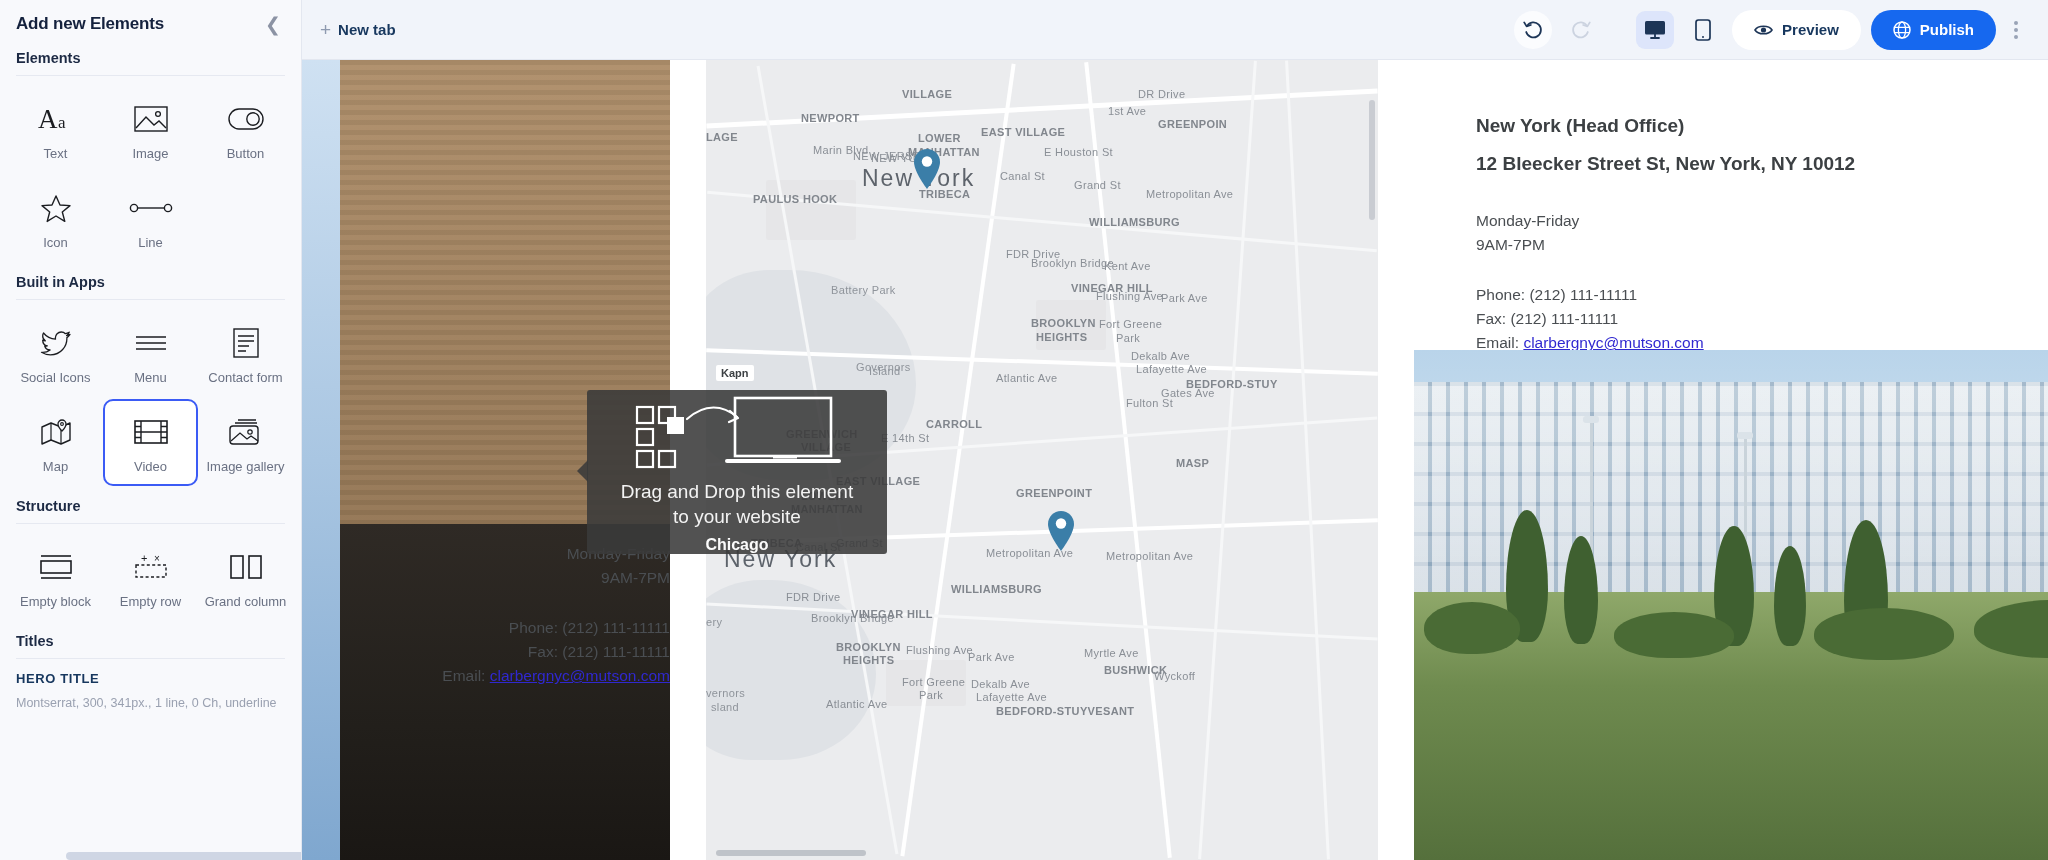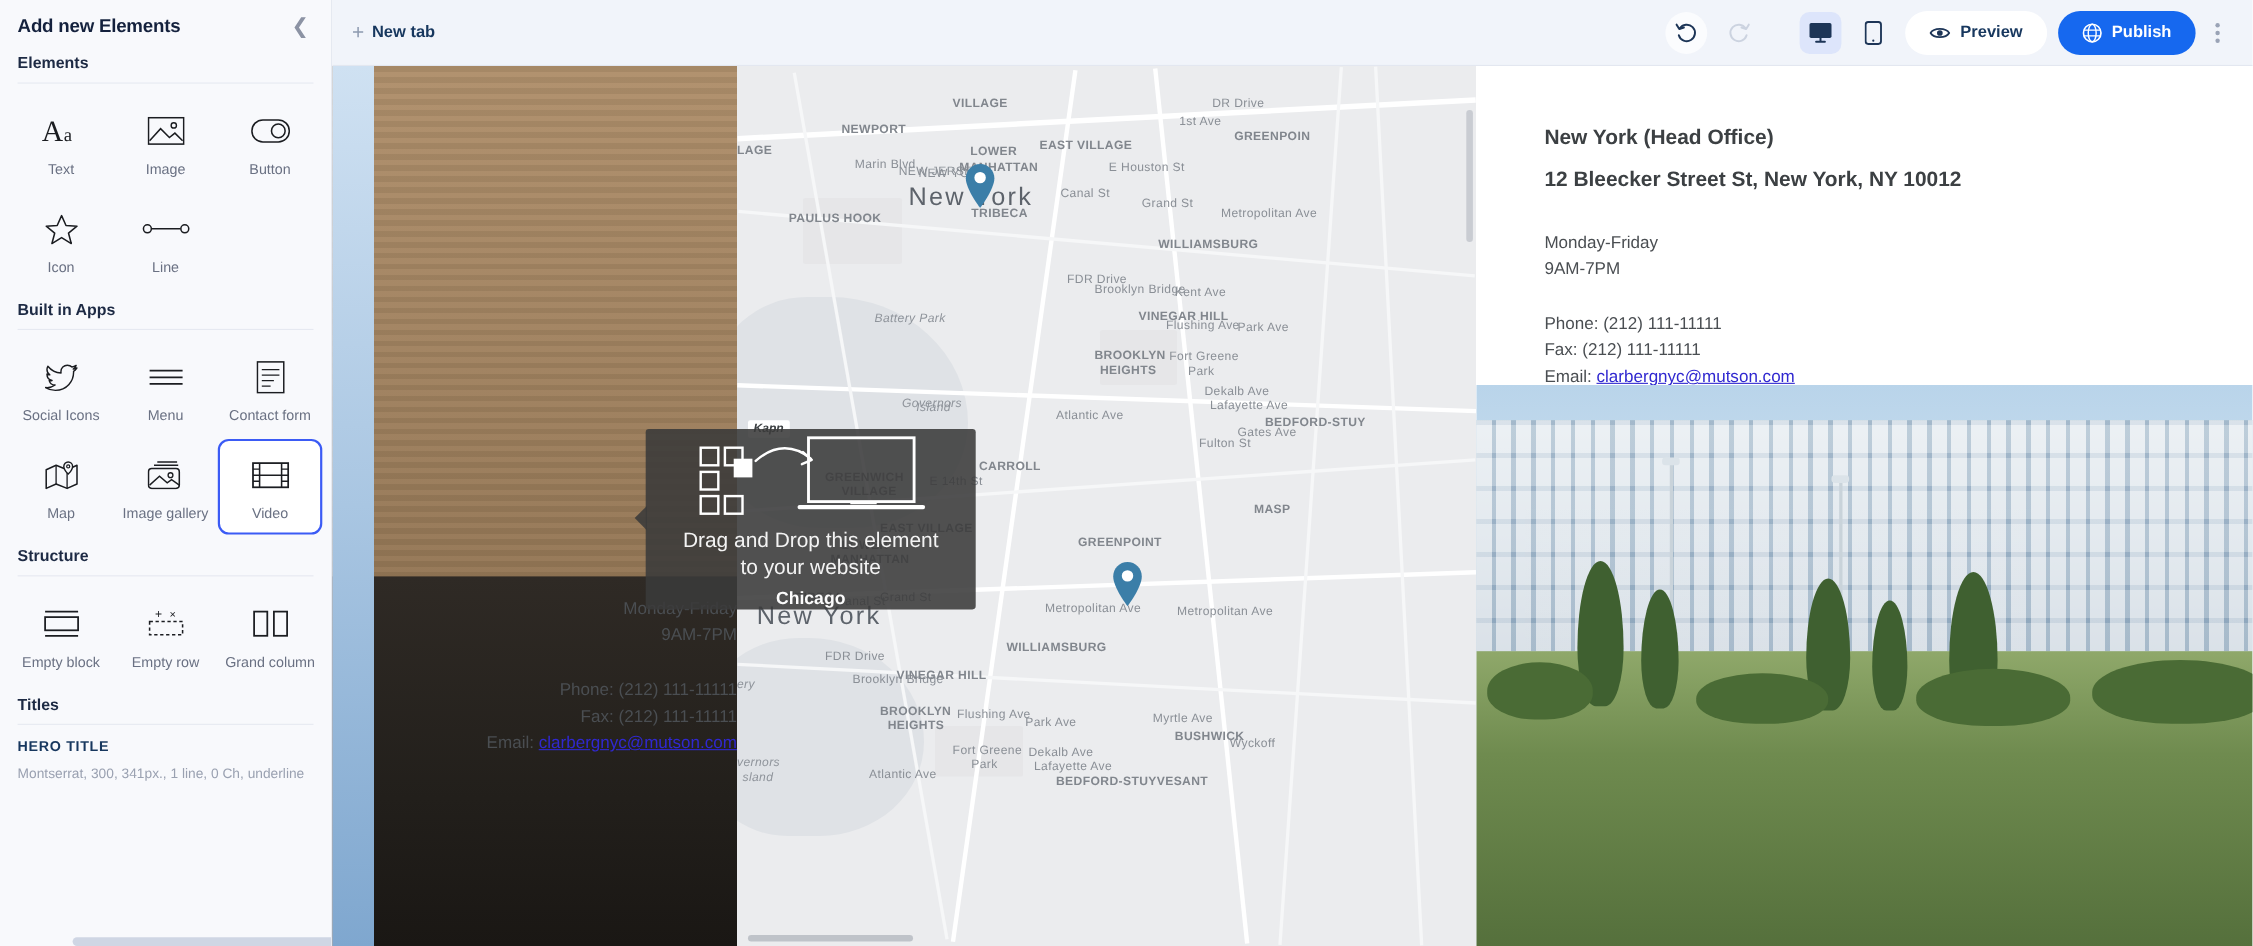--- a/index.html
+++ b/index.html
@@ -93,21 +93,21 @@
   .pill {
     height: 40px; border-radius: 20px; display: flex; align-items: center;
     gap: 9px; padding: 0 22px; font-size: 15px; font-weight: 700; cursor: pointer;
   }
   .pill.preview { background: #ffffff; color: #17375e; }
   .pill.publish { background: #1668ef; color: #ffffff; }
   .kebab { display: flex; flex-direction: column; gap: 3px; padding: 6px 8px; cursor: pointer; }
   .kebab i { width: 4px; height: 4px; border-radius: 50%; background: #9aa3b6; display: block; }
 
   
-  .canvas { position: absolute; top: 60px; left: 0; right: 0; bottom: 0; display: flex; }
+  .canvas { position: absolute; top: 60px; left: 0; right: 0; bottom: 0; display: flex; gap: 36px; }
 
   .col-photo { width: 368px; flex: 0 0 368px; position: relative; overflow: hidden; }
   .col-map   { width: 672px; flex: 0 0 672px; position: relative; overflow: hidden; background: #e9eaec; }
   .col-right { flex: 1 1 auto; position: relative; background: #ffffff; overflow: hidden; }
 
   
   .brick {
     position: absolute; inset: 0;
     background:
       linear-gradient(180deg, rgba(255,255,255,.10), rgba(0,0,0,.22)),
@@ -128,21 +128,21 @@
   .road { position: absolute; background: #ffffff; }
   .roadg { position: absolute; background: #f6f7f8; }
   .water { position: absolute; background: #dfe2e6; }
   .blk { position: absolute; background: #e2e3e5; border-radius: 2px; }
   .mlabel {
     position: absolute; color: #8a8f96; font-size: 11px; letter-spacing: .35px;
     white-space: nowrap; font-family: "Liberation Sans", sans-serif;
   }
   .mlabel.cap { text-transform: uppercase; font-weight: 700; color: #81868d; font-size: 11px; }
   .mlabel.city { color: #5d636b; font-size: 23px; letter-spacing: 2px; font-weight: 400; }
-  .mlabel.it { font-style: italic; color: #8f949b; }
+  .mlabel.it { color: #8f949b; }
   .pin { position: absolute; width: 30px; height: 42px; }
 
   
   .rc-pad { padding: 52px 62px 0 62px; }
   .rc-h { font-size: 19px; font-weight: 700; color: #3c4043; line-height: 1.45; }
   .rc-p { font-size: 15.5px; color: #4a4e52; line-height: 1.55; }
   .rc-gap-lg { height: 32px; }
   .rc-gap-md { height: 26px; }
   .lnk { color: #3028d0; text-decoration: underline; }
   .office-photo { position: absolute; left: 0; right: 0; bottom: 0; height: 510px; overflow: hidden; }
@@ -303,40 +303,40 @@
         <span class="glyph">
           <svg width="32" height="28" viewBox="0 0 32 28">
               <path d="M2 9 L11 5 L21 9 L30 5 V22 L21 26 L11 22 L2 26 Z" fill="none" stroke="#1b1d21" stroke-width="1.4" stroke-linejoin="round"></path>
               <path d="M11 5 V22 M21 9 V26" stroke="#1b1d21" stroke-width="1.2"></path>
               <path d="M22 2 a4 4 0 0 1 4 4 c0 3-4 7-4 7 s-4-4-4-7 a4 4 0 0 1 4-4 z" fill="#f8f9fc" stroke="#1b1d21" stroke-width="1.3"></path>
               <circle cx="22" cy="6" r="1.4" fill="none" stroke="#1b1d21" stroke-width="1.1"></circle>
             </svg>
         </span>
         <span class="cap">Map</span>
       </div>
+      <div class="cell selected">
+        <span class="glyph">
+          <svg width="34" height="26" viewBox="0 0 34 26">
+              <rect x="1" y="2" width="32" height="22" fill="none" stroke="#1b1d21" stroke-width="1.6"></rect>
+              <path d="M7 2 V24 M27 2 V24 M1 13 H33" stroke="#1b1d21" stroke-width="1.4"></path>
+              <path d="M1 7.5 H7 M1 18.5 H7 M27 7.5 H33 M27 18.5 H33" stroke="#1b1d21" stroke-width="1.3"></path>
+            </svg>
+        </span>
+        <span class="cap">Video</span>
+      </div>
       <div class="cell">
         <span class="glyph">
           <svg width="34" height="26" viewBox="0 0 34 26">
               <path d="M4 7 h22 a3 3 0 0 1 3 3 v12 a3 3 0 0 1 -3 3 H4 a3 3 0 0 1 -3 -3 V10 a3 3 0 0 1 3 -3 z" fill="none" stroke="#1b1d21" stroke-width="1.4"></path>
               <path d="M6 4 h22 M9 1 h18" stroke="#1b1d21" stroke-width="1.3"></path>
               <circle cx="21" cy="13" r="2.2" fill="none" stroke="#1b1d21" stroke-width="1.2"></circle>
               <path d="M2 22 L11 14 L18 20 L22 17 L29 22" fill="none" stroke="#1b1d21" stroke-width="1.3"></path>
             </svg>
         </span>
         <span class="cap">Image gallery</span>
-      </div>
-      <div class="cell selected">
-        <span class="glyph">
-          <svg width="34" height="26" viewBox="0 0 34 26">
-              <rect x="1" y="2" width="32" height="22" fill="none" stroke="#1b1d21" stroke-width="1.6"></rect>
-              <path d="M7 2 V24 M27 2 V24 M1 13 H33" stroke="#1b1d21" stroke-width="1.4"></path>
-              <path d="M1 7.5 H7 M1 18.5 H7 M27 7.5 H33 M27 18.5 H33" stroke="#1b1d21" stroke-width="1.3"></path>
-            </svg>
-        </span>
-        <span class="cap">Video</span>
       </div>
     </div>
 
     <div class="sec-title">Structure</div>
     <div class="sec-rule"></div>
     <div class="grid">
       <div class="cell">
         <span class="glyph">
           <svg width="36" height="28" viewBox="0 0 36 28">
               <path d="M3 3 H33" stroke="#1b1d21" stroke-width="1.6"></path>
@@ -548,21 +548,21 @@
             <div class="pin" style="left: 206px; top: 88px;"><svg width="30" height="42" viewBox="0 0 30 42">
                 <path d="M15 1 C7.8 1 2 6.8 2 14 C2 24 15 41 15 41 S28 24 28 14 C28 6.8 22.2 1 15 1 Z" fill="#3b7ea8"></path>
                 <circle cx="15" cy="13.5" r="5.2" fill="#ffffff"></circle>
               </svg></div>
             <div class="pin" style="left: 340px; top: 450px;"><svg width="30" height="42" viewBox="0 0 30 42">
                 <path d="M15 1 C7.8 1 2 6.8 2 14 C2 24 15 41 15 41 S28 24 28 14 C28 6.8 22.2 1 15 1 Z" fill="#3b7ea8"></path>
                 <circle cx="15" cy="13.5" r="5.2" fill="#ffffff"></circle>
               </svg></div>
           </div>
 
-        <div class="kbadge" style="left:10px; top:322px;font-style:italic;">Kapn</div>
+        <div class="kbadge" style="left:10px; top:305px;">Kapn</div>
         <div class="map-scroll-h"></div>
         <div class="map-scroll-v"></div>
       </div>
 
       <div class="col-right">
         <div class="rc-pad">
           <div class="rc-h">New York (Head Office)</div>
           <div style="height:10px"></div>
           <div class="rc-h">12 Bleecker Street St, New York, NY 10012</div>
           <div class="rc-gap-lg"></div>

